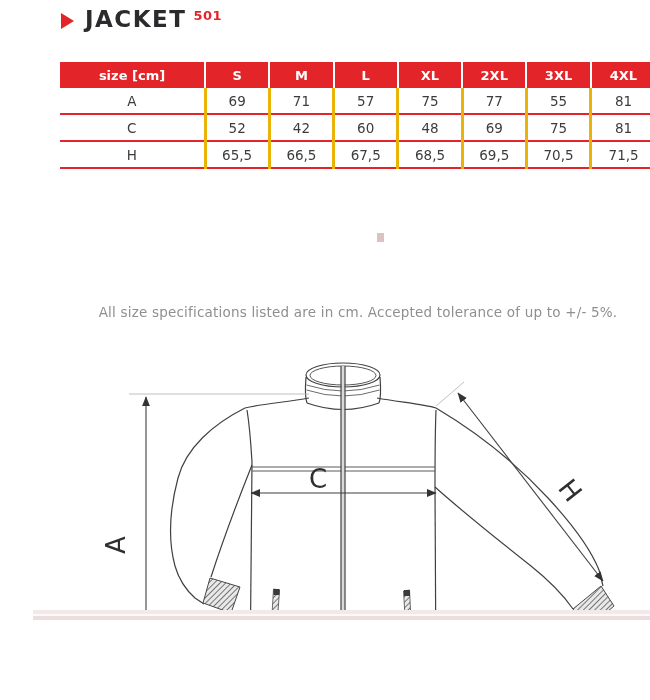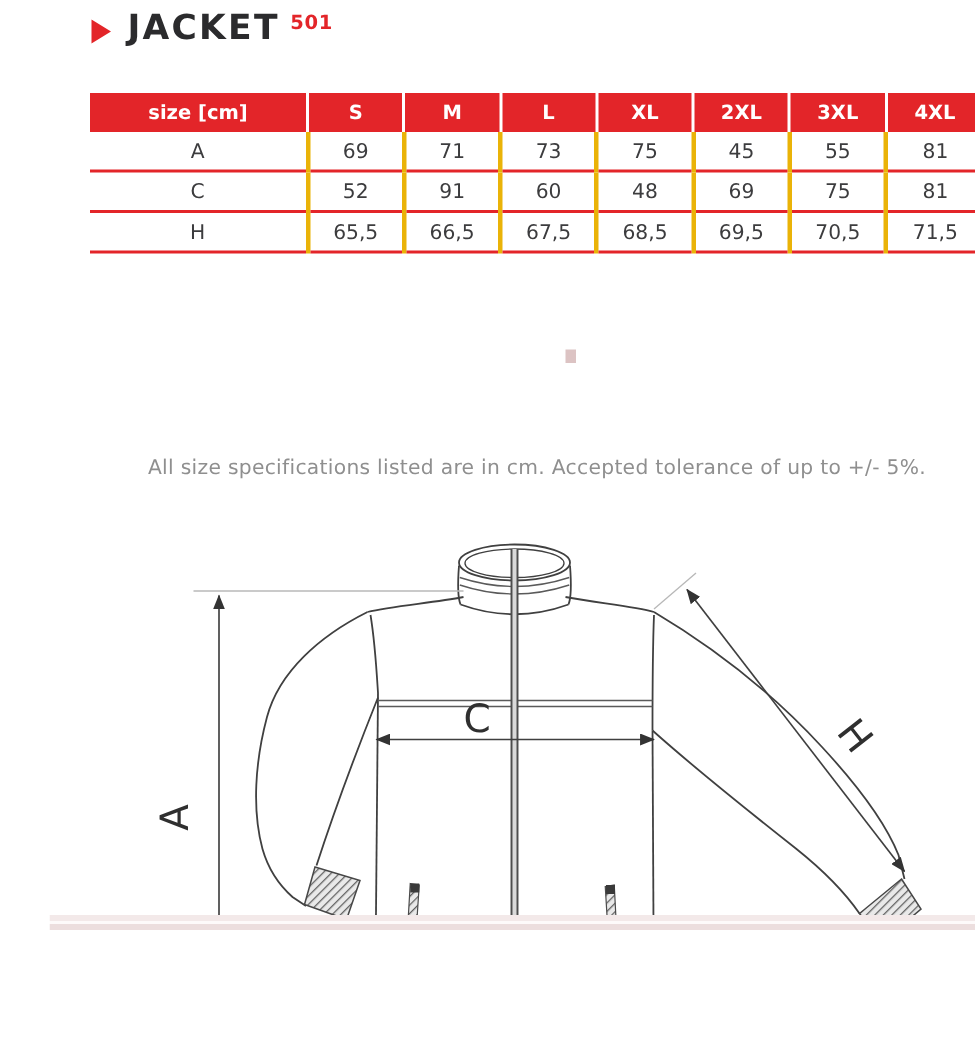--- a/index.html
+++ b/index.html
@@ -67,30 +67,30 @@
         <th>2XL</th>
         <th>3XL</th>
         <th>4XL</th>
       </tr>
     </thead>
     <tbody>
       <tr>
         <td>A</td>
         <td>69</td>
         <td>71</td>
-        <td>73</td>
+        <td>57</td>
         <td>75</td>
-        <td>45</td>
+        <td>77</td>
         <td>55</td>
         <td>81</td>
       </tr>
       <tr>
         <td>C</td>
         <td>52</td>
-        <td>91</td>
+        <td>42</td>
         <td>60</td>
         <td>48</td>
         <td>69</td>
         <td>75</td>
         <td>81</td>
       </tr>
       <tr>
         <td>H</td>
         <td>65,5</td>
         <td>66,5</td>

